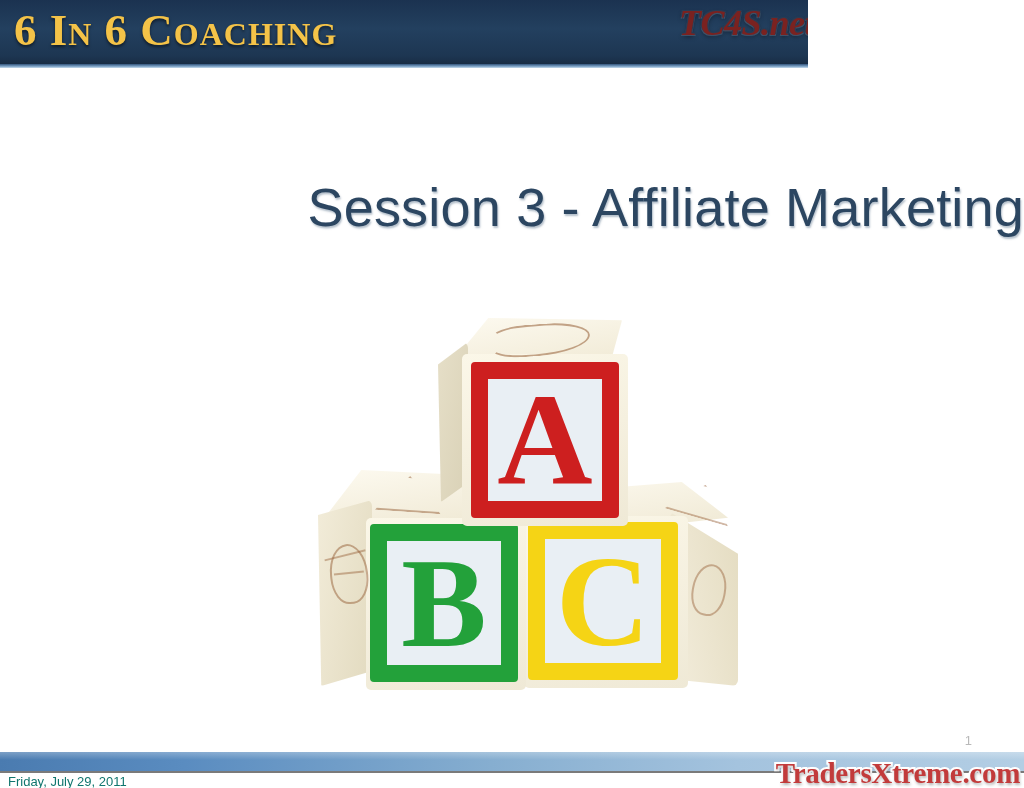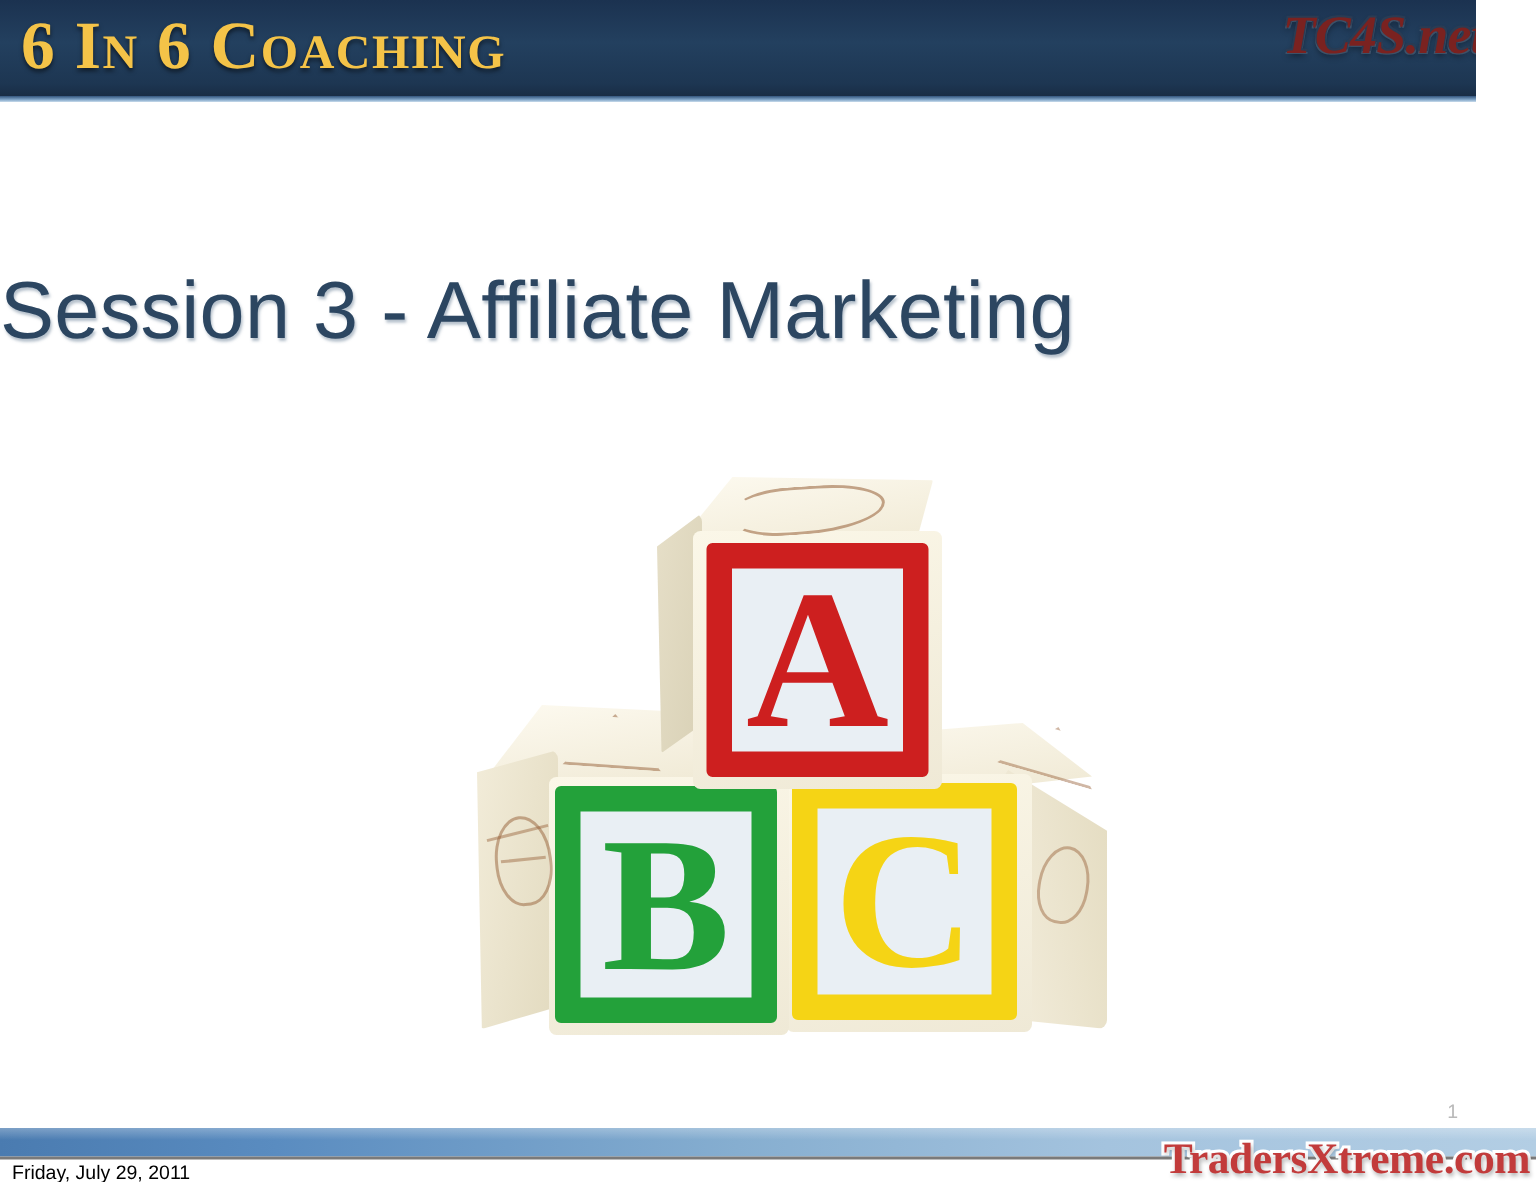--- a/index.html
+++ b/index.html
@@ -19,21 +19,21 @@
   #slide {
     position: absolute;
     inset: 0;
     background: #ffffff;
   }
 
   
   #header-bar {
     position: absolute;
     left: 0; top: 0;
-    width: 984px;
+    width: 808px;
     height: 68px;
     background: linear-gradient(180deg, #1b3250 0%, #23405f 42%, #1d3652 82%, #16283f 100%);
     overflow: hidden;
   }
   #header-bar::after {
     content: "";
     position: absolute;
     left: 0; bottom: 0;
     width: 100%;
     height: 4px;
@@ -71,21 +71,21 @@
        1px  1px 0 #3d5168,
        0 2px 4px rgba(0,0,0,0.45);
   }
 
   
   #slide-title {
     position: absolute;
     left: 0;
     top: 176px;
     width: 1024px;
-    text-align: left;
+    text-align: right;
     font-family: "Liberation Sans", sans-serif;
     font-size: 54px;
     font-weight: 400;
     color: #2c4661;
     letter-spacing: 0.2px;
     text-shadow: 1px 2px 2px rgba(120,140,160,0.55);
     white-space: nowrap;
   }
 
   
@@ -310,21 +310,21 @@
     left: 0; top: 0;
     width: 100%;
     height: 8px;
     background: linear-gradient(180deg, rgba(255,255,255,0.28), rgba(255,255,255,0));
   }
   #footer-date {
     position: absolute;
     left: 8px;
     top: 774px;
     font-size: 13px;
-    color: #000000;
+    color: #0f766e;
     font-family: "Liberation Sans", sans-serif;
     white-space: nowrap;
   }
   #footer-brand {
     position: absolute;
     right: 4px;
     top: 757px;
     font-family: "Liberation Serif", serif;
     font-size: 29px;
     font-weight: 700;

